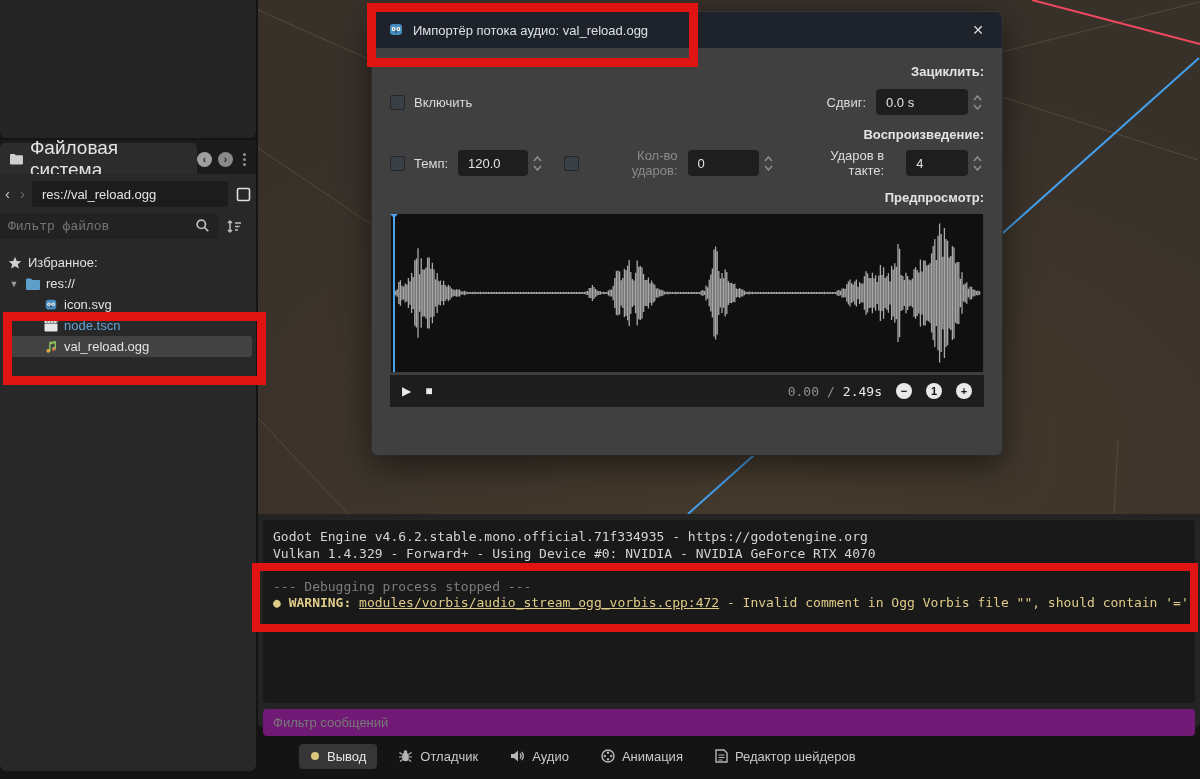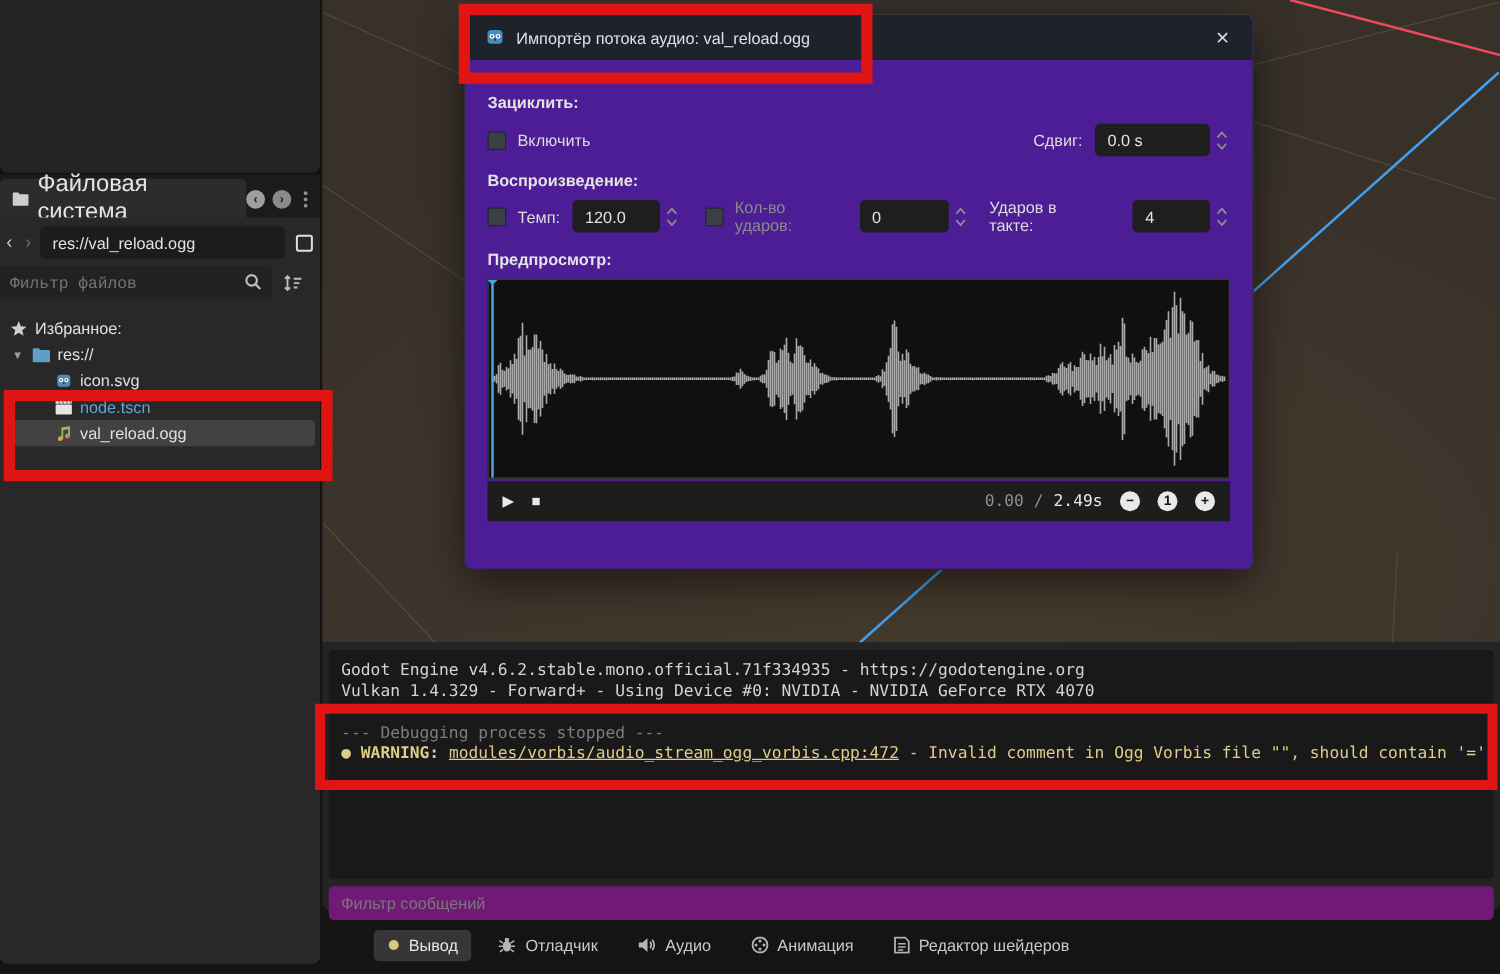--- a/index.html
+++ b/index.html
@@ -48,25 +48,25 @@
   .log-line.warning .wlink { text-decoration:underline; }
   .log-spacer { height:16.5px; }
   .console-filter { width:100%; height:27px; margin-top:6px; background:#701a75; border:none; outline:none; border-radius:4px; color:#d6d6d6; font-size:13px; padding:0 10px; font-family:"Liberation Sans", sans-serif; }
   .console-filter::placeholder { color:#787878; }
   .console-tabs { display:flex; align-items:center; gap:10px; margin-top:5px; height:30px;padding-left:36px; }
   .ctab { display:flex; align-items:center; gap:7px; padding:5px 11px; font-size:13px; color:#c9c9c9; border-radius:4px; }
   .ctab.active { background:#363636; color:#e6e6e6; }
   .ctab svg { flex:none; }
 
   
-  .dialog { position:absolute; left:372px; top:12px; width:630px; height:443px; background:#4c1d95; border-radius:6px; box-shadow:0 10px 34px rgba(0,0,0,.55), 0 0 0 1px #3e3e3e; }
+  .dialog { position:absolute; left:372px; top:12px; width:630px; height:443px; background:#404040; border-radius:6px; box-shadow:0 10px 34px rgba(0,0,0,.55), 0 0 0 1px #3e3e3e;text-align:right; }
   .titlebar { height:36px; background:#1d222b; border-radius:6px 6px 0 0; display:flex; align-items:center; gap:9px; padding:0 14px 0 16px; }
   .titlebar .title { font-size:13px; color:#dde1e8; }
   .close-x { margin-left:auto; color:#d8d8d8; font-size:14px; padding:2px 4px; }
-  .dialog-body { padding:26px 18px 0 18px; }
+  .dialog-body { padding:16px 18px 0 18px; }
   .section-label { font-size:13px; font-weight:bold; color:#e3e3e3; }
   .drow { display:flex; align-items:center; height:26px; }
   .drow1 { margin-top:10px; }
   .seclabel2 { margin-top:12px; }
   .drow2 { margin-top:8px; }
   .seclabel3 { margin-top:14px; }
   .checkbox { width:15px; height:15px; border-radius:2px; background:#3a3f46; border:1px solid #23262a; flex:none; }
   .flabel { font-size:13px; color:#dcdcdc; margin-left:9px; }
   .flabel.dim { color:#8b8b8b; }
   .spin { height:26px; background:#1e1e1e; border-radius:4px; color:#e2e2e2; font-size:13px; display:flex; align-items:center; padding:0 10px; }

